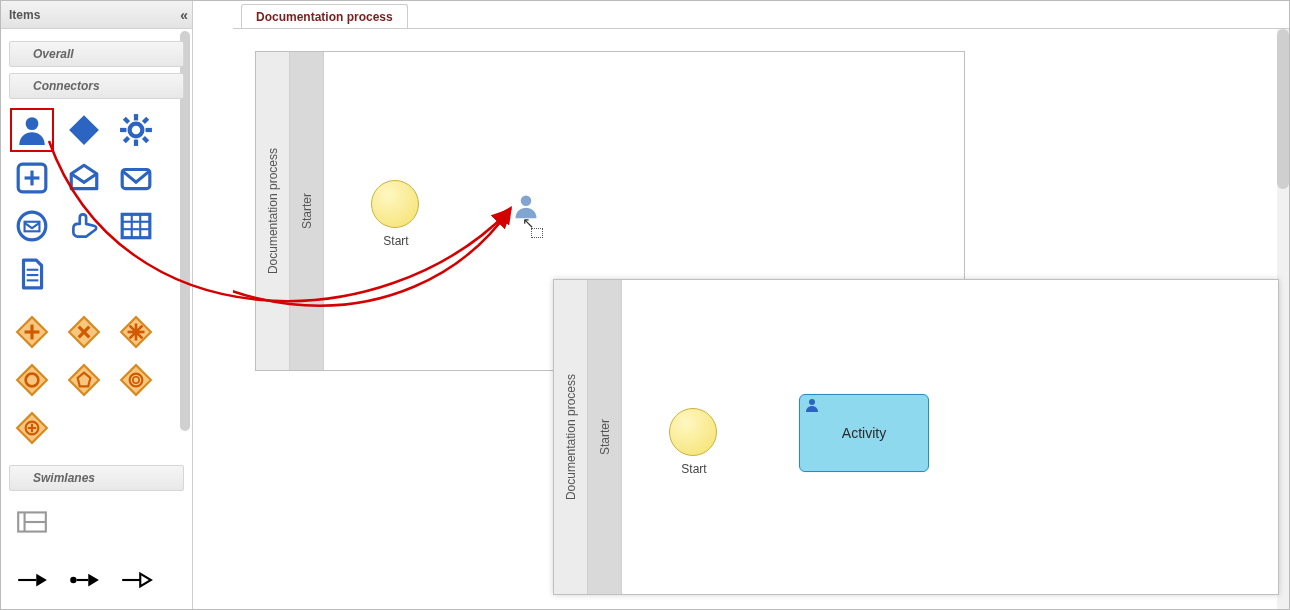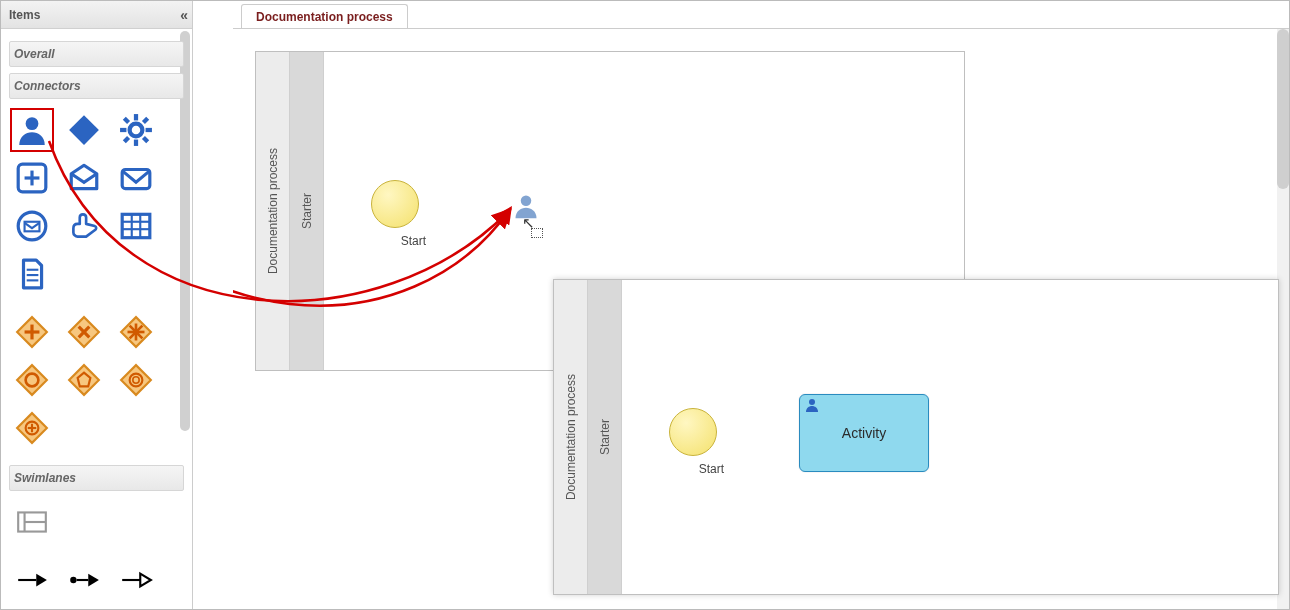--- a/index.html
+++ b/index.html
@@ -6,21 +6,21 @@
   html, body { margin: 0; padding: 0; font-family: Arial, Helvetica, sans-serif; font-size: 12px; color: #333; }
   .app { position: relative; width: 1290px; height: 610px; border: 1px solid #bbb; background: #fff; overflow: hidden; }
 
   
   .sidebar { position: absolute; left: 0; top: 0; width: 192px; height: 608px; border-right: 1px solid #ccc; background: #fff; }
   .sidebar-header { height: 28px; background: linear-gradient(#f3f3f3,#e3e3e3); border-bottom: 1px solid #d0d0d0; display: flex; align-items: center; padding: 0 8px; font-weight: bold; color: #555; }
   .collapse-chevrons { margin-left: auto; font-weight: bold; color: #555; letter-spacing: -4px; font-size: 14px; cursor: pointer; }
   .sidebar-body { position: absolute; top: 28px; bottom: 0; left: 0; right: 0; overflow: hidden; padding: 6px 8px 6px 8px; }
   .sidebar-thumb { position: absolute; top: 30px; right: 2px; width: 10px; height: 400px; background: #d0d0d0; border-radius: 5px; }
 
-  .group-header { background: linear-gradient(#f5f5f5,#e8e8e8); border: 1px solid #d6d6d6; border-radius: 2px; padding: 5px 4px; margin: 6px 0 4px 0; font-weight: bold; font-style: italic; color: #666; }
+  .group-header { background: linear-gradient(#f5f5f5,#e8e8e8); border: 1px solid #d6d6d6; border-radius: 2px; padding: 5px 23px; margin: 6px 0 4px 0; font-weight: bold; font-style: italic; color: #666; }
   .palette { display: flex; flex-wrap: wrap; gap: 6px 10px; padding: 6px 2px 10px 2px; }
   .pal-item { width: 42px; height: 42px; display: flex; align-items: center; justify-content: center; cursor: grab; }
   .pal-item svg { width: 34px; height: 34px; }
   .pal-selected { outline: 2px solid #d40000; outline-offset: -1px; }
 
   
   .main { position: absolute; left: 232px; top: 0; right: 0; height: 608px; background: #fff; }
   .tabbar { height: 28px; border-bottom: 1px solid #ccc; display: flex; align-items: flex-end; padding-left: 8px; }
   .tab { height: 24px; padding: 0 14px; display: flex; align-items: center; border: 1px solid #ccc; border-bottom: none; background: #fff; font-weight: bold; color: #7a1e1e; border-top-left-radius: 3px; border-top-right-radius: 3px; }
 
@@ -28,21 +28,21 @@
   .vscroll { position: absolute; top: 0; right: 0; width: 12px; height: 100%; background: #f1f1f1; }
   .vthumb { position: absolute; top: 0; right: 0; width: 12px; height: 160px; background: #cfcfcf; border-radius: 6px; }
 
   
   .pool { position: absolute; border: 1px solid #bfbfbf; background: #fff; }
   .pool-title { position: absolute; left: 0; top: 0; bottom: 0; width: 34px; background: #ececec; border-right: 1px solid #cfcfcf; display: flex; align-items: center; justify-content: center; }
   .vtext { writing-mode: vertical-rl; transform: rotate(180deg); color: #555; font-size: 12px; }
   .lane-title { position: absolute; left: 34px; top: 0; bottom: 0; width: 34px; background: #d9d9d9; border-right: 1px solid #cfcfcf; display: flex; align-items: center; justify-content: center; }
 
   .start-event { position: absolute; width: 48px; height: 48px; border-radius: 50%; background: radial-gradient(circle at 35% 30%, #fff7c2, #f4e16c); border: 1px solid #c9b33a; }
-  .event-label { position: absolute; width: 60px; text-align: right; color: #444; font-size: 12px; }
+  .event-label { position: absolute; width: 60px; text-align: center; color: #444; font-size: 12px; }
 
   .drag-ghost { position: absolute; opacity: 0.85; }
   .cursor-copy { position: absolute; font-size: 15px; pointer-events: none; }
   .small-sq { width:12px; height:10px; border:1px dotted #555; position:absolute; background: #fff; }
 
   
   .annotation-arrow { position: absolute; left: 0; top: 0; pointer-events: none; }
 
   
   .activity-box { position: absolute; width: 130px; height: 78px; background: #8fd9ee; border: 1px solid #2a8bbf; border-radius: 6px; box-shadow: 0 0 0 1px rgba(0,0,0,0.03); display: flex; align-items: center; justify-content: center; color: #2b2b2b; font-size: 14px; }

